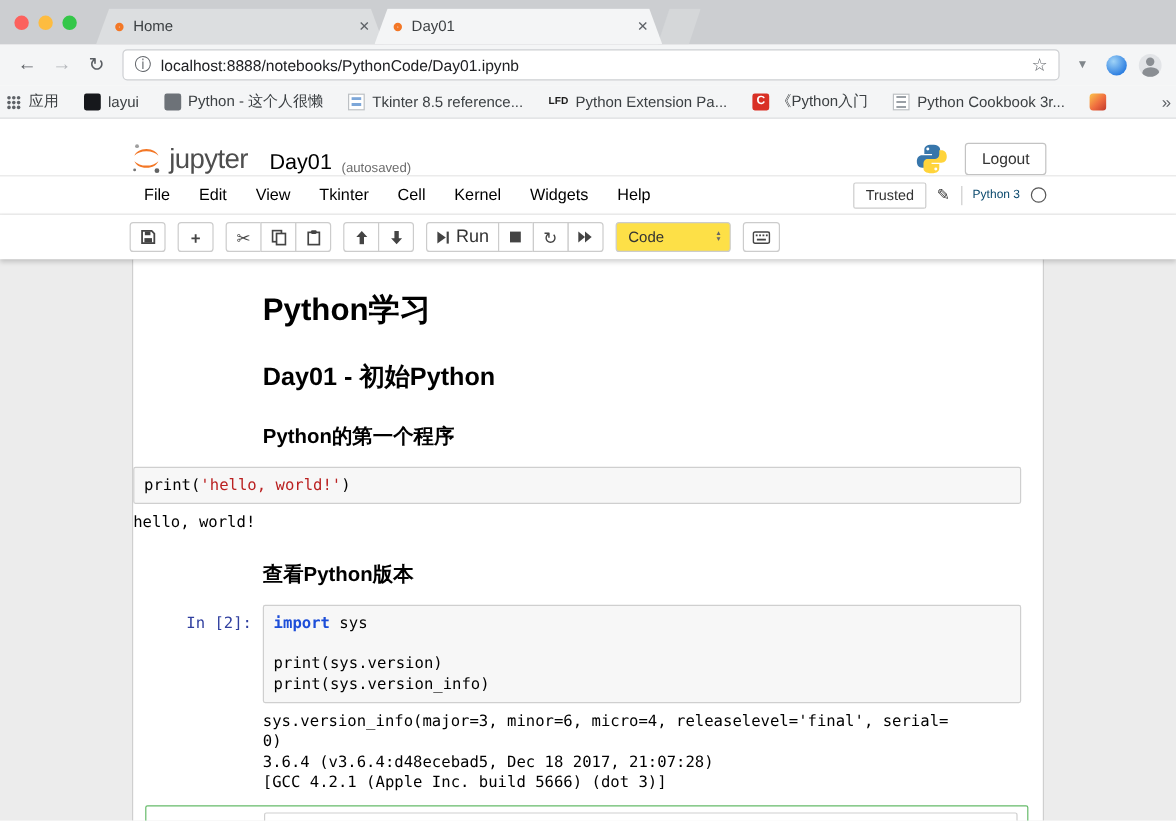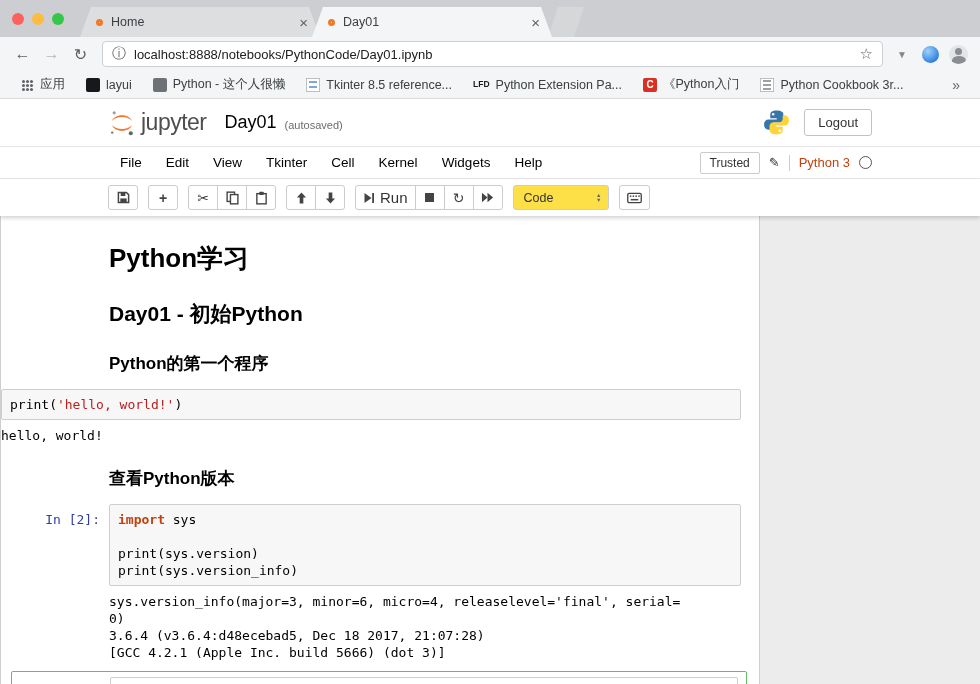--- a/index.html
+++ b/index.html
@@ -41,21 +41,21 @@
   .caret-down { color:#80868b; font-size:10px; width:20px; text-align:center; flex:none; }
   .globe { width:17px; height:17px; border-radius:50%; flex:none; margin:0 6px;
            background:radial-gradient(circle at 35% 30%, #9fd3f7, #2b7de0 75%); }
   .avatar { width:19px; height:19px; border-radius:50%; background:#e2e4e7; position:relative;
             overflow:hidden; flex:none; margin-right:2px; }
   .avatar::before{content:"";position:absolute;left:6px;top:3px;width:7px;height:7px;border-radius:50%;background:#8a8e93;}
   .avatar::after{content:"";position:absolute;left:2.5px;top:11.5px;width:14px;height:9px;border-radius:50% 50% 0 0;background:#8a8e93;}
 
   
   .bmbar { height:28px; background:#f4f5f6; border-bottom:1px solid #d7d9db; flex:none;
-           display:flex; align-items:center; padding:0 20px; gap:21px;
+           display:flex; align-items:center; padding:0 4px; gap:21px;
            font-size:12.5px; color:#3c4043; white-space:nowrap; overflow:hidden; }
   .bm { display:flex; align-items:center; gap:6px; flex:none; }
   .bm-ico { width:14px; height:14px; flex:none; display:flex; align-items:center;
             justify-content:center; font-size:9px; line-height:1; }
   .ico-apps { position:relative; }
   .ico-apps::before { content:""; position:absolute; left:2px; top:2px; width:3px; height:3px;
     border-radius:50%; background:#5f6368;
     box-shadow:4px 0 #5f6368,8px 0 #5f6368,0 4px #5f6368,4px 4px #5f6368,8px 4px #5f6368,0 8px #5f6368,4px 8px #5f6368,8px 8px #5f6368; }
   .ico-layui { background:#16181c; border-radius:2px; color:#fff; font-size:8px; }
   .ico-python-gray { background:#6d7278; border-radius:2px; }
@@ -65,40 +65,40 @@
   .ico-lfd { width:auto; font-weight:bold; font-size:8.5px; color:#1a1a1a; letter-spacing:0; }
   .ico-redc { background:#d93025; border-radius:2px; color:#fff; font-weight:bold; font-size:10px; }
   .ico-book { background:#fff; border:1px solid #bcc0c4;
               background-image:linear-gradient(#9aa0a6 2px, transparent 2px, transparent 4px, #9aa0a6 4px, #9aa0a6 6px, transparent 6px, transparent 8px, #9aa0a6 8px);
               background-size:8px 10px; background-position:2px 1px; background-repeat:no-repeat; }
   .ico-feather { background:linear-gradient(135deg,#fcc34b,#ef6c3f 55%,#c0392b); border-radius:3px; }
   .bm-flex { flex:1; }
   .bm-overflow { color:#5f6368; font-size:14px; flex:none; }
 
   
-  .jp-header { height:47px; background:#fff; flex:none; display:flex; align-items:center;
+  .jp-header { height:47px; background:#fff; flex:none; display:flex; align-items:flex-end;
                padding:0 108px; }
   .jp-logo { display:flex; align-items:center; }
   .jp-logo-text { font-size:23px; color:#4e4e4e; margin-left:5px; letter-spacing:-0.5px; }
   .jp-title { font-size:18px; color:#000; margin-left:18px; }
   .jp-autosave { font-size:11px; color:#6d6d6d; margin-left:8px; margin-top:4px; }
   .jp-spacer { flex:1; }
   .logout-btn { margin-left:14px; border:1px solid #c3c3c3; border-radius:3px; background:#fff;
                 padding:5px 13px; font-size:13px; color:#333; }
 
   
   .jp-menubar { height:33px; background:#fff; border-top:1px solid #e7e7e7; border-bottom:1px solid #e7e7e7;
                 flex:none; display:flex; align-items:center; padding:0 108px; }
   .menu-item { padding:0 12px; font-size:13.5px; color:#000; }
   .menu-right { margin-left:auto; display:flex; align-items:center; gap:9px; }
   .trusted-btn { border:1px solid #ccc; border-radius:2px; padding:3px 9px; font-size:12px;
                  color:#333; background:#fff; }
   .pencil { font-size:13px; color:#333; }
   .mdiv { width:1px; height:16px; background:#ccc; }
-  .kernel-name { font-size:13px; color:#c2410c; }
+  .kernel-name { font-size:10px; color:#0c4a6e; }
   .kernel-circle { width:13px; height:13px; border:1.5px solid #555; border-radius:50%; }
 
   
   .jp-toolbar { height:37px; background:#fff; flex:none; display:flex; align-items:center;
                 padding:0 108px; gap:10px; position:relative; z-index:3;
                 box-shadow:0 2px 4px rgba(0,0,0,0.18); }
   .btn-group { display:flex; }
   .tbtn { height:25px; min-width:30px; padding:0 7px; background:#fff; border:1px solid #ccc;
           display:flex; align-items:center; justify-content:center; gap:5px;
           font-size:13px; color:#444; margin-left:-1px; }
@@ -106,36 +106,36 @@
   .btn-group .tbtn:last-child { border-radius:0 3px 3px 0; }
   .btn-group .tbtn:only-child { border-radius:3px; }
   .run-label { font-size:15px; color:#333; }
   .glyph-btn { font-size:14px; line-height:1; }
   .cell-select { height:25px; width:96px; border:1px solid #ccc; border-radius:3px; background:#fde047;
                  display:flex; align-items:center; justify-content:space-between;
                  padding:0 6px 0 10px; font-size:12.5px; color:#333; }
   .sel-arrows { display:flex; flex-direction:column; color:#666; font-size:5.5px; line-height:4.5px; }
 
   
-  .nb-area { flex:1; background:#ececec; overflow:hidden; display:flex; justify-content:flex-start; }
+  .nb-area { flex:1; background:#ececec; overflow:hidden; display:flex; justify-content:center; }
   .nb-page { width:760px; min-height:100%; background:#fff;
              border-left:1px solid #cfcfcf; border-right:1px solid #cfcfcf;
              padding-top:16px; }
   .cell { display:flex; padding:5px 0; }
   .prompt { width:108px; flex:none; text-align:right; padding:7px 9px 0 0;
             font-family:"DejaVu Sans Mono", monospace; font-size:13px; line-height:17px;
             color:#303f9f; }
   .cell-body { flex:1; min-width:0; padding-right:18px; }
   .cell.md h1 { font-size:26px; margin:4px 0 6px; color:#000; }
   .cell.md h2 { font-size:21px; margin:8px 0 4px; color:#000; }
   .cell.md h3 { font-size:17px; margin:10px 0 4px; color:#000; }
   .input-box { border:1px solid #cfcfcf; background:#f7f7f7; border-radius:2px; padding:6px 8px;
                font-family:"DejaVu Sans Mono", monospace; font-size:13px; line-height:17px; color:#000; }
   .cm-line { white-space:pre; }
-  .tok-kw { color:#c2410c; font-weight:bold; }
+  .tok-kw { color:#1d4ed8; font-weight:bold; }
   .tok-bi { color:#000000; }
   .tok-str { color:#ba2121; }
   .tok-pl { color:#000; }
   .output { margin:4px 0 0; padding:3px 0; font-family:"DejaVu Sans Mono", monospace;
             font-size:13px; line-height:17px; color:#000; white-space:pre; overflow:hidden; }
   .cell.selected-edit { border:1px solid #66bb6a; border-radius:2px; margin:2px 12px 0 10px;
                         padding:5px 0; }
   .cell.selected-edit .prompt { width:98px; }
   .cell.selected-edit .cell-body { padding-right:8px; }
   .cell.selected-edit .input-box { background:#fff; }

